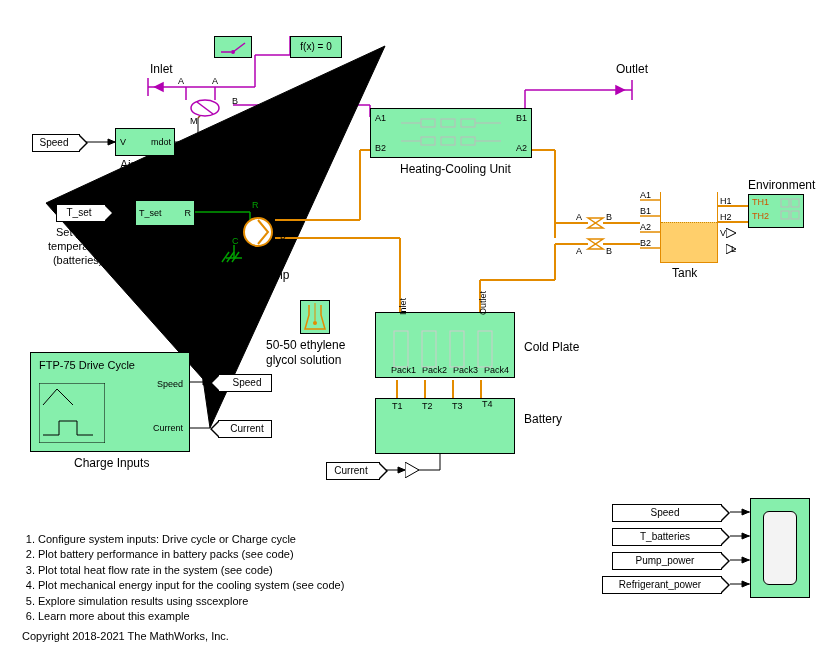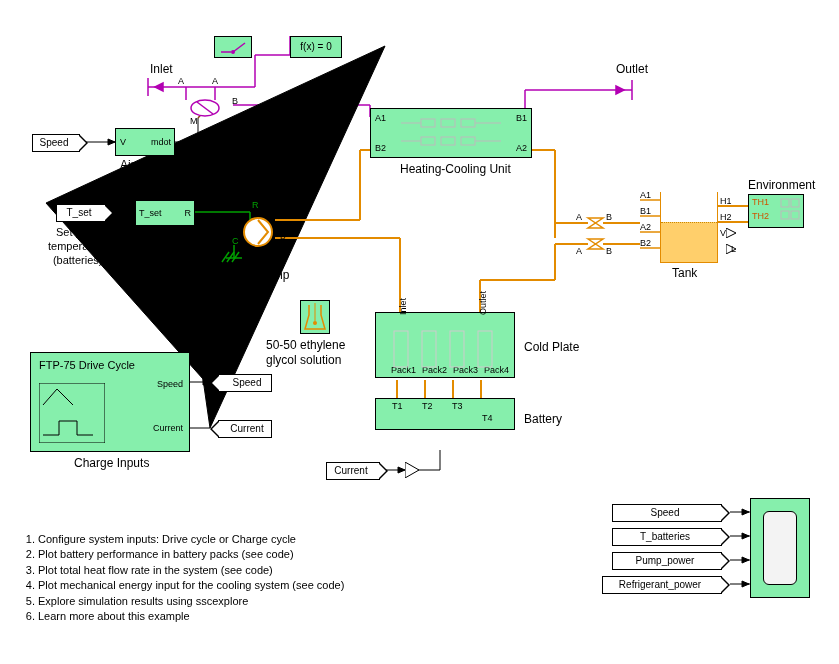--- a/index.html
+++ b/index.html
@@ -343,25 +343,25 @@
     <g stroke="#ccc" fill="none">
       <rect x="18" y="18" width="14" height="36"></rect>
         <rect x="46" y="18" width="14" height="36"></rect>
       <rect x="74" y="18" width="14" height="36"></rect>
         <rect x="102" y="18" width="14" height="36"></rect>
     </g>
   </svg>
 </div>
 <div class="label" style="left:524px;top:340px">Cold Plate</div>
 
-<div class="block" style="left:375px;top:398px;width:140px;height:32px">
+<div class="block" style="left:375px;top:398px;width:140px;height:56px">
   <span class="port-label" style="left:16px;top:2px">T1</span>
   <span class="port-label" style="left:46px;top:2px">T2</span>
   <span class="port-label" style="left:76px;top:2px">T3</span>
-  <span class="port-label" style="left:106px;top:14px">T4</span>
+  <span class="port-label" style="left:106px;top:0">T4</span>
 </div>
 <div class="label" style="left:524px;top:412px">Battery</div>
 
 <div style="position:absolute;left:405px;top:462px;width:14px;height:16px">
   <svg width="14" height="16">
       <polygon points="0,0 14,8 0,16" fill="#fff" stroke="#000"></polygon>
     </svg>
 </div>
 
 <div class="from-tag right-point" style="left:326px;top:462px;width:54px">Current</div>
@@ -431,13 +431,14 @@
 
 <div class="title-section">
   <ol>
     <li><span>Configure system inputs: Drive cycle or Charge cycle</span></li>
     <li><span>Plot battery performance in battery packs (see code)</span></li>
     <li><span>Plot total heat flow rate in the system (see code)</span></li>
     <li><span>Plot mechanical energy input for the cooling system (see code)</span></li>
     <li><span>Explore simulation results using sscexplore</span></li>
     <li><span>Learn more about this example</span></li>
   </ol>
+  <div class="copy">Copyright 2018-2021 The MathWorks, Inc.</div>
 </div>
 
 </body></html>

